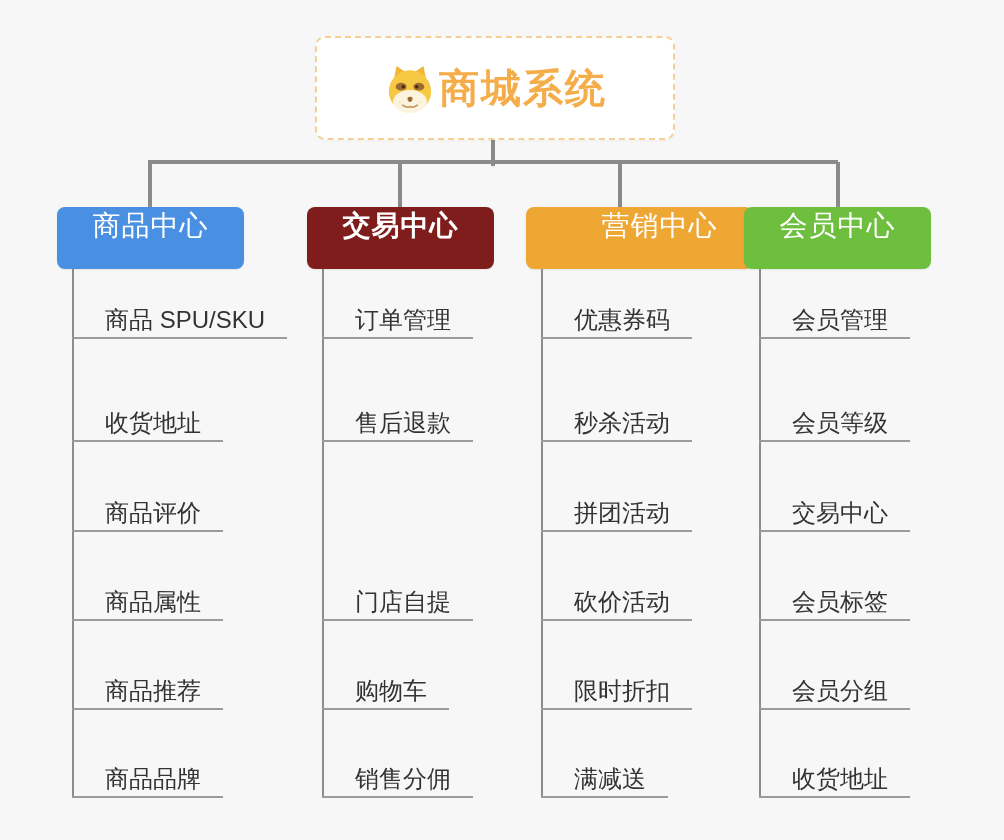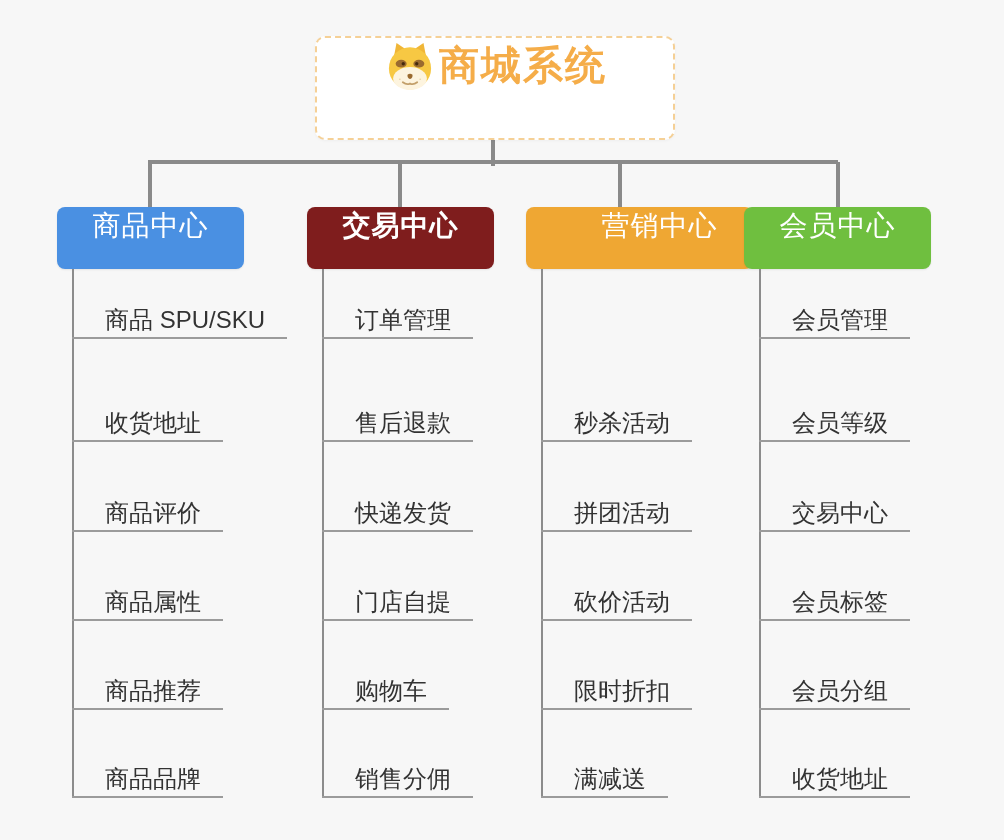--- a/index.html
+++ b/index.html
@@ -11,21 +11,21 @@
   .conn.h-line{left:148px;top:160px;width:690px;height:4px;}
   .conn.drop{top:162px;width:4px;height:45px;}
   .conn.drop.d0{left:148px;}
   .conn.drop.d1{left:398px;}
   .conn.drop.d2{left:618px;}
   .conn.drop.d3{left:836px;}
 
   
   .root{position:absolute;left:315px;top:36px;width:360px;height:104px;
         background:#ffffff;border:2px dashed #f5d096;border-radius:10px;
-        box-sizing:border-box;display:flex;justify-content:center;
+        box-sizing:border-box;display:flex;align-items:center;justify-content:center;
         gap:2px;box-shadow:0 1px 3px rgba(0,0,0,0.04);cursor:pointer;}
   .root-label{font-size:40px;font-weight:600;letter-spacing:2px;color:#f5ad49;}
 
   
   .col{position:absolute;top:207px;width:187px;}
   .col.c0{left:57px;}
   .col.c1{left:307px;}
   .col.c2{left:526px;}
   .col.c3{left:744px;}
 
@@ -90,31 +90,31 @@
     <div class="leaf r5">商品品牌</div>
   </div>
 
   <div class="col c1">
     <div class="branch" style="background: #7f1d1d; font-weight: bold;">
       <span>交易中心</span>
     </div>
     <div class="vline"></div>
     <div class="leaf r0">订单管理</div>
     <div class="leaf r1">售后退款</div>
-    <div class="leaf r2">快递发货</div>
     <div class="leaf r3">门店自提</div>
     <div class="leaf r4">购物车</div>
     <div class="leaf r5">销售分佣</div>
   </div>
 
   <div class="col c2">
     <div class="branch" style="background: rgb(239, 167, 51); padding-left: 40px;">
       <span>营销中心</span>
     </div>
     <div class="vline"></div>
+    <div class="leaf r0">优惠券码</div>
     <div class="leaf r1">秒杀活动</div>
     <div class="leaf r2">拼团活动</div>
     <div class="leaf r3">砍价活动</div>
     <div class="leaf r4">限时折扣</div>
     <div class="leaf r5">满减送</div>
   </div>
 
   <div class="col c3">
     <div class="branch" style="background: rgb(111, 191, 63);">
       <span>会员中心</span>

